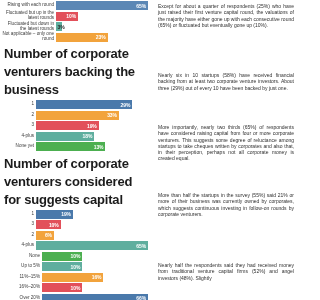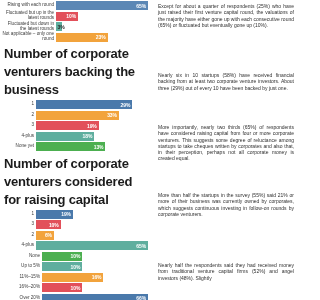--- a/index.html
+++ b/index.html
@@ -189,21 +189,21 @@
         <div class="row-lbl">None yet</div>
         <div class="bar-wrap">
           <div class="bar" style="width: 62%; background: rgb(76, 175, 80);">
             <span class="bar-val">13%</span>
           </div>
         </div>
       </div>
     </div>
 
     <div class="section sec3">
-      <div class="sec-title">Number of corporate venturers considered for raising capital</div>
+      <div class="sec-title">Number of corporate venturers considered for suggests capital</div>
       <div class="row">
         <div class="row-lbl">1</div>
         <div class="bar-wrap">
           <div class="bar" style="width: 33%; background: rgb(74, 121, 171);">
             <span class="bar-val">19%</span>
           </div>
         </div>
       </div>
       <div class="row">
         <div class="row-lbl">3</div>

